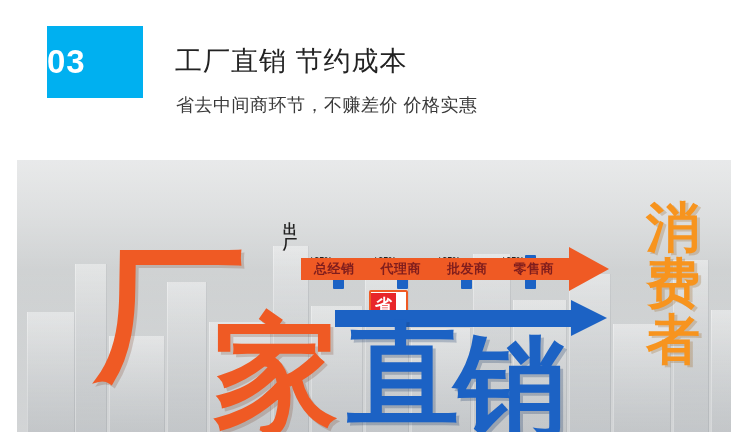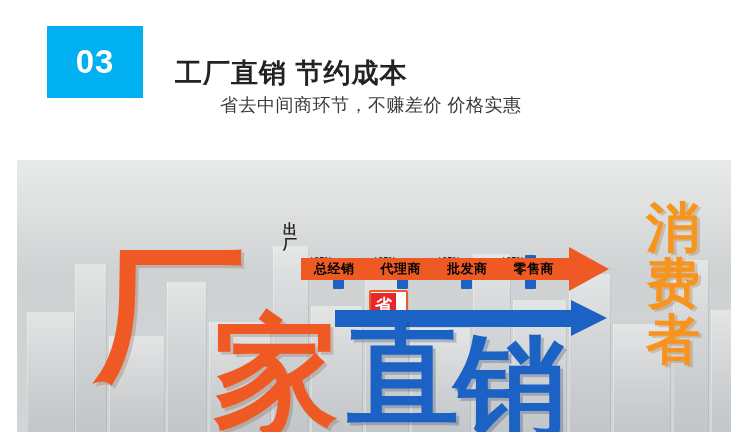--- a/index.html
+++ b/index.html
@@ -29,49 +29,47 @@
   }
   .num-badge {
     position: absolute;
     left: 47px;
     top: 26px;
     width: 96px;
     height: 72px;
     background: #00b0f0;
     display: flex;
     align-items: center;
-    justify-content: center;
+    justify-content: flex-start;
   }
   .num-badge span {
     color: #ffffff;
     font-size: 33px;
     font-weight: bold;
     letter-spacing: 1px;
     font-family: "Liberation Sans", sans-serif;
   }
   .head-title {
     position: absolute;
     left: 175px;
     top: 43px;
     font-size: 27px;
-    font-weight: bold;
+    font-weight: normal;
     color: #222222;
     letter-spacing: 1px;
     white-space: nowrap;
-    margin-top: 12px;
   }
   .head-sub {
     position: absolute;
     left: 176px;
     top: 93px;
     font-size: 18px;
     color: #3a3a3a;
     letter-spacing: 0.5px;
     white-space: nowrap;
-    margin-left: 44px;
   }
 
   
   .banner {
     position: absolute;
     left: 17px;
     top: 160px;
     width: 714px;
     height: 272px;
     overflow: hidden;
@@ -216,21 +214,21 @@
     left: 284px;
     top: 99px;
     width: 266px;
     height: 20px;
     display: flex;
     align-items: center;
   }
   .mid-labels .m {
     flex: 1;
     text-align: center;
-    color: #000000;
+    color: #7f1d1d;
     font-size: 13px;
     font-weight: bold;
     font-family: "DejaVu Sans", sans-serif;
     letter-spacing: 0.5px;
   }
   
   .arrow-orange {
     position: absolute;
     left: 552px;
     top: 87px;

